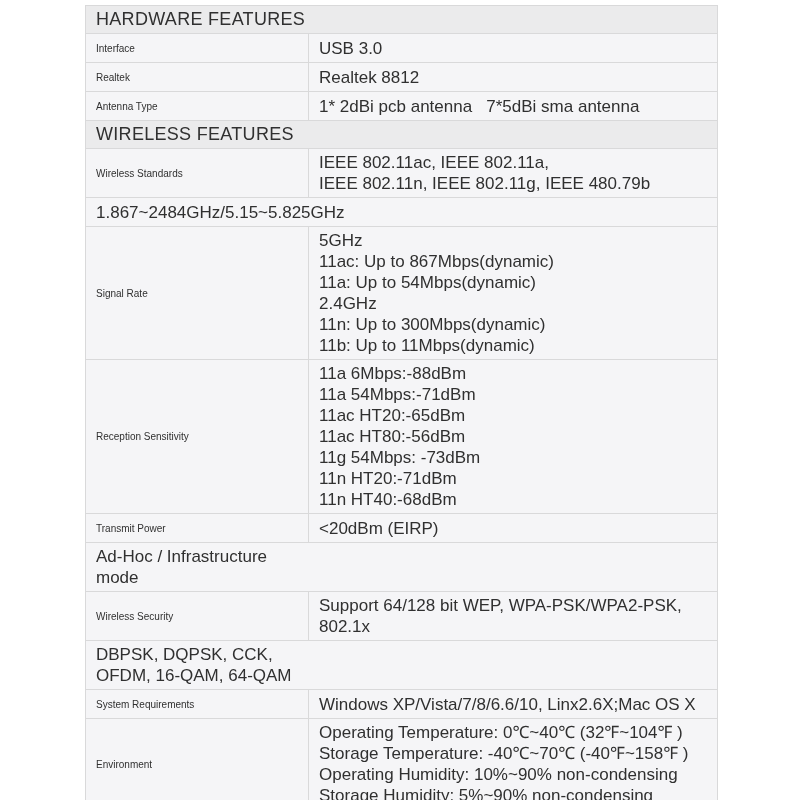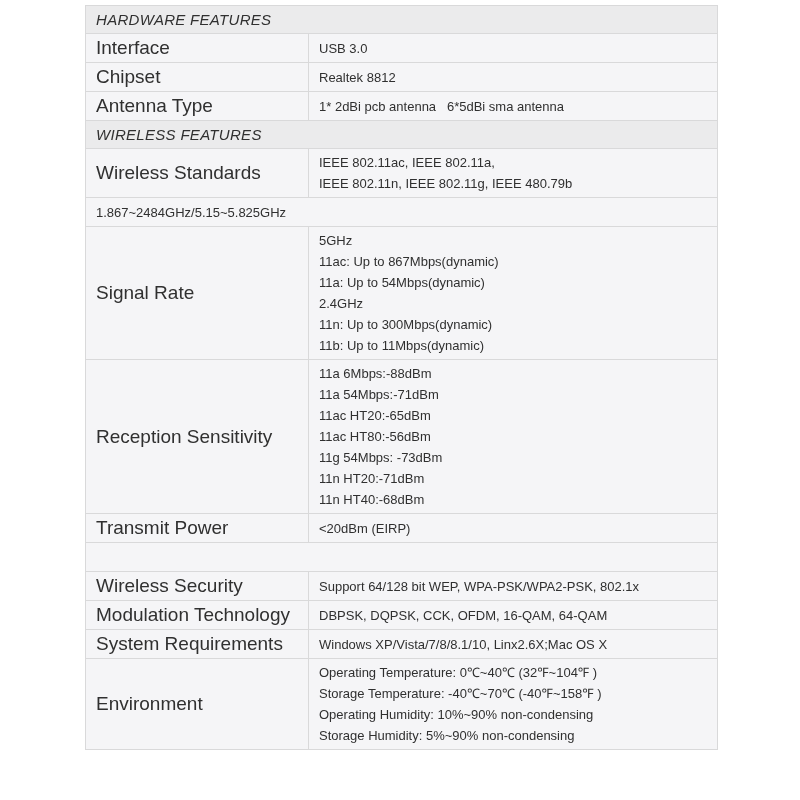--- a/index.html
+++ b/index.html
@@ -25,51 +25,50 @@
     width: 633px;
     border: 1px solid var(--border, #d9d9da);
     box-sizing: border-box;
   }
   .section-header {
     background: var(--header-bg, #ebebec);
     min-height: 27px;
     display: flex;
     align-items: center;
     padding: 0 10px;
-    font-size: 15px;
+    font-size: 18px;
     font-weight: 400;
     color: var(--text, #303030);
     letter-spacing: 0.3px;
     border-bottom: 1px solid var(--border, #d9d9da);
-    font-style: italic;
   }
   .spec-row {
     display: grid;
     grid-template-columns: 223px 1fr;
     background: var(--row-bg, #f5f5f7);
     border-bottom: 1px solid var(--border, #d9d9da);
   }
   .spec-table > :last-child {
     border-bottom: none;
   }
   .cell-label {
     display: flex;
     align-items: center;
     padding: 2px 10px;
     border-right: 1px solid var(--border, #d9d9da);
-    font-size: 19px;
+    font-size: 10px;
     color: var(--text, #303030);
     box-sizing: border-box;
   }
   .cell-value {
     padding: 3px 10px;
     display: flex;
     flex-direction: column;
     justify-content: center;
-    font-size: 13px;
+    font-size: 17px;
     color: var(--text, #303030);
     box-sizing: border-box;
     min-height: 22px;
   }
   .row-single .cell-value { min-height: 22px; }
   .value-line {
     line-height: 21px;
     white-space: pre-wrap;
   }
   .min-h-28 { min-height: 28px; }
@@ -80,29 +79,29 @@
 <div class="page">
   <div class="spec-table" id="spec-table">
       <div class="section-header">HARDWARE FEATURES</div>
       <div class="spec-row row-single min-h-28">
         <div class="cell-label">Interface</div>
         <div class="cell-value">
           <div class="value-line">USB 3.0</div>
         </div>
       </div>
       <div class="spec-row row-single min-h-28">
-        <div class="cell-label">Chipset</div>
+        <div class="cell-label">Realtek</div>
         <div class="cell-value">
           <div class="value-line">Realtek 8812</div>
         </div>
       </div>
       <div class="spec-row row-single min-h-28">
         <div class="cell-label">Antenna Type</div>
         <div class="cell-value">
-          <div class="value-line">1* 2dBi pcb antenna   6*5dBi sma antenna</div>
+          <div class="value-line">1* 2dBi pcb antenna   7*5dBi sma antenna</div>
         </div>
       </div>
       <div class="section-header">WIRELESS FEATURES</div>
       <div class="spec-row">
         <div class="cell-label">Wireless Standards</div>
         <div class="cell-value">
           <div class="value-line">IEEE 802.11ac, IEEE 802.11a,</div>
           <div class="value-line">IEEE 802.11n, IEEE 802.11g, IEEE 480.79b</div>
         </div>
       </div>
@@ -134,37 +133,39 @@
           <div class="value-line">11n HT40:-68dBm</div>
         </div>
       </div>
       <div class="spec-row row-single min-h-28">
         <div class="cell-label">Transmit Power</div>
         <div class="cell-value">
           <div class="value-line">&lt;20dBm (EIRP)</div>
         </div>
       </div>
       <div class="spec-row row-single min-h-28">
+        <div class="cell-value">
+          <div class="value-line">Ad-Hoc / Infrastructure mode</div>
+        </div>
       </div>
       <div class="spec-row row-single min-h-28">
         <div class="cell-label">Wireless Security</div>
         <div class="cell-value">
           <div class="value-line">Support 64/128 bit WEP, WPA-PSK/WPA2-PSK, 802.1x</div>
         </div>
       </div>
       <div class="spec-row row-single min-h-28">
-        <div class="cell-label">Modulation Technology</div>
         <div class="cell-value">
           <div class="value-line">DBPSK, DQPSK, CCK, OFDM, 16-QAM, 64-QAM</div>
         </div>
       </div>
       <div class="spec-row row-single min-h-28">
         <div class="cell-label">System Requirements</div>
         <div class="cell-value">
-          <div class="value-line">Windows XP/Vista/7/8/8.1/10, Linx2.6X;Mac OS X</div>
+          <div class="value-line">Windows XP/Vista/7/8/6.6/10, Linx2.6X;Mac OS X</div>
         </div>
       </div>
       <div class="spec-row">
         <div class="cell-label">Environment</div>
         <div class="cell-value">
           <div class="value-line">Operating Temperature: 0℃~40℃ (32℉~104℉ )</div>
           <div class="value-line">Storage Temperature: -40℃~70℃ (-40℉~158℉ )</div>
           <div class="value-line">Operating Humidity: 10%~90% non-condensing</div>
           <div class="value-line">Storage Humidity: 5%~90% non-condensing</div>
         </div>

